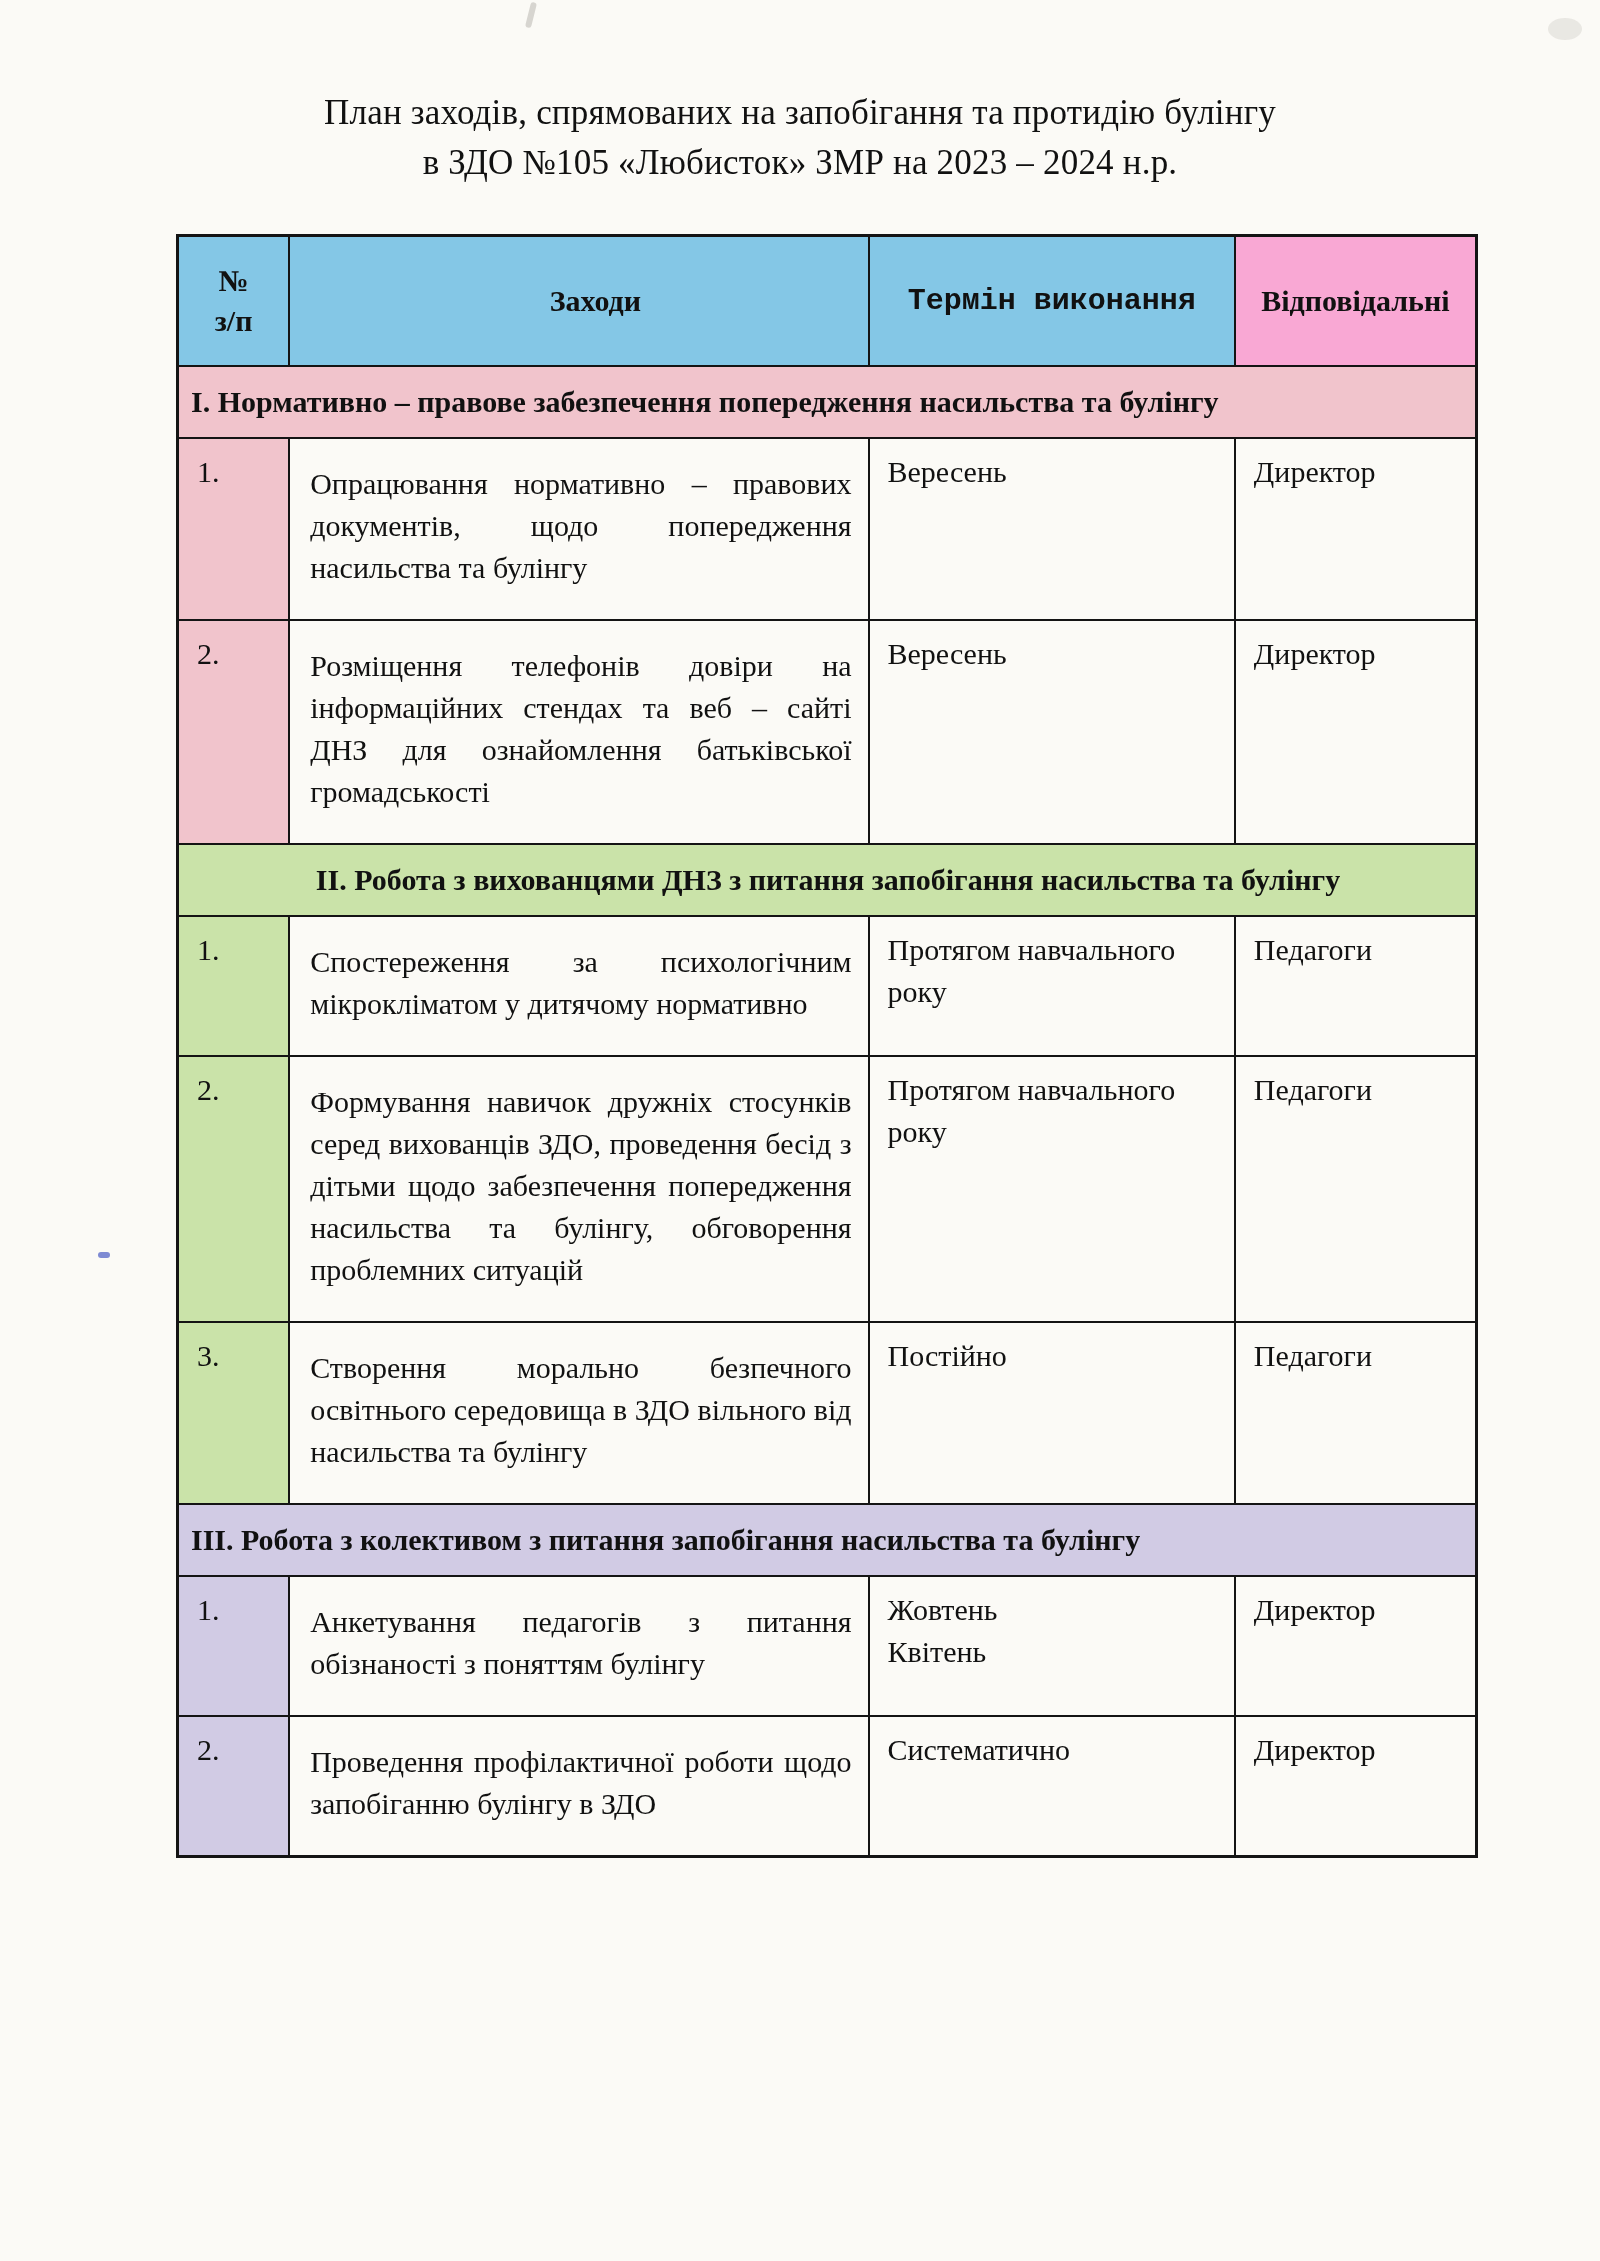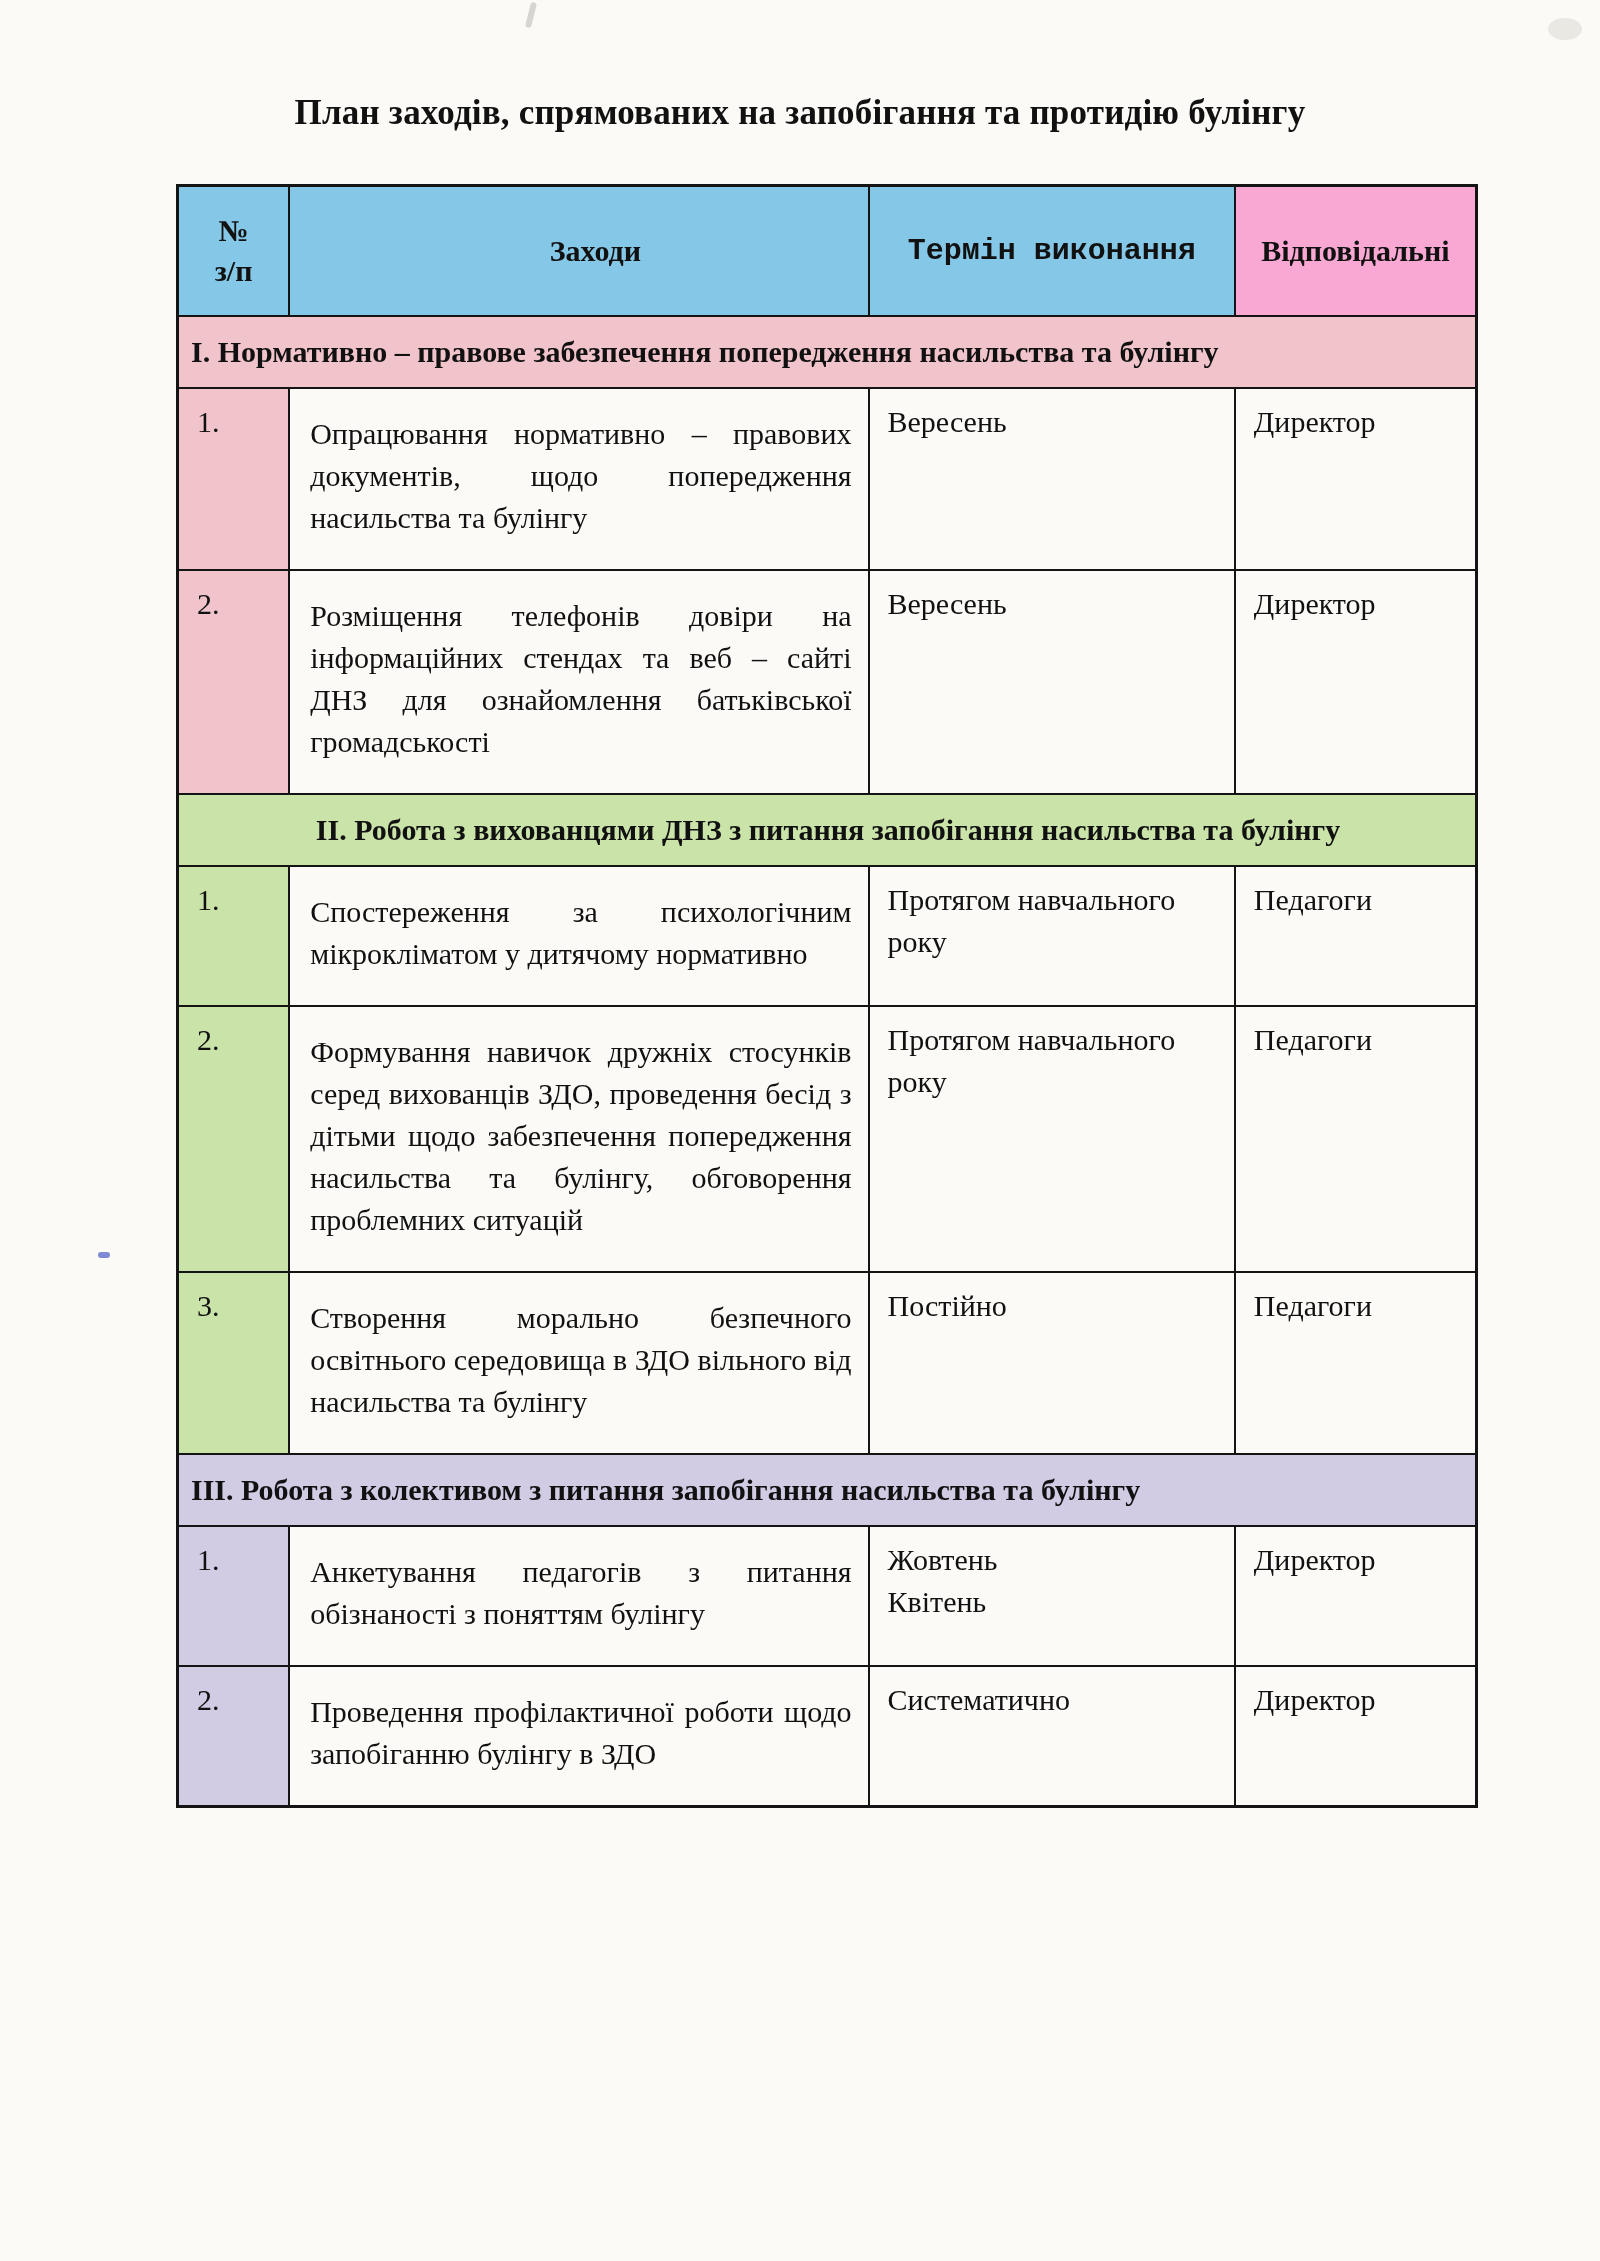--- a/index.html
+++ b/index.html
@@ -14,21 +14,21 @@
     width: 1600px;
     height: 2261px;
     margin: 0 auto;
     background: #fbfaf6;
     overflow: hidden;
   }
   .doc-title {
     margin: 88px 90px 0 90px;
     text-align: center;
     font-size: 35px;
-    font-weight: bold;
+    font-weight: normal;
     line-height: 50px;
     letter-spacing: 0.2px;
   }
   table.plan {
     border-collapse: collapse;
     table-layout: fixed;
     width: 1302px;
     margin: 46px 0 0 176px;
     border: 3px solid #141414;
   }
@@ -96,20 +96,21 @@
 </head>
 <body>
 
 <div class="page">
   <span class="artifact-top"></span>
   <span class="artifact-corner"></span>
   <span class="artifact-ink"></span>
 
   <h1 class="doc-title">
     <span>План заходів, спрямованих на запобігання та протидію булінгу</span><br>
+    <span>в ЗДО №105 «Любисток» ЗМР на 2023 – 2024 н.р.</span>
   </h1>
 
   <table class="plan">
     <colgroup>
       <col style="width:8.6%">
       <col style="width:44.6%">
       <col style="width:28.2%">
       <col style="width:18.6%">
     </colgroup>
     <thead>

